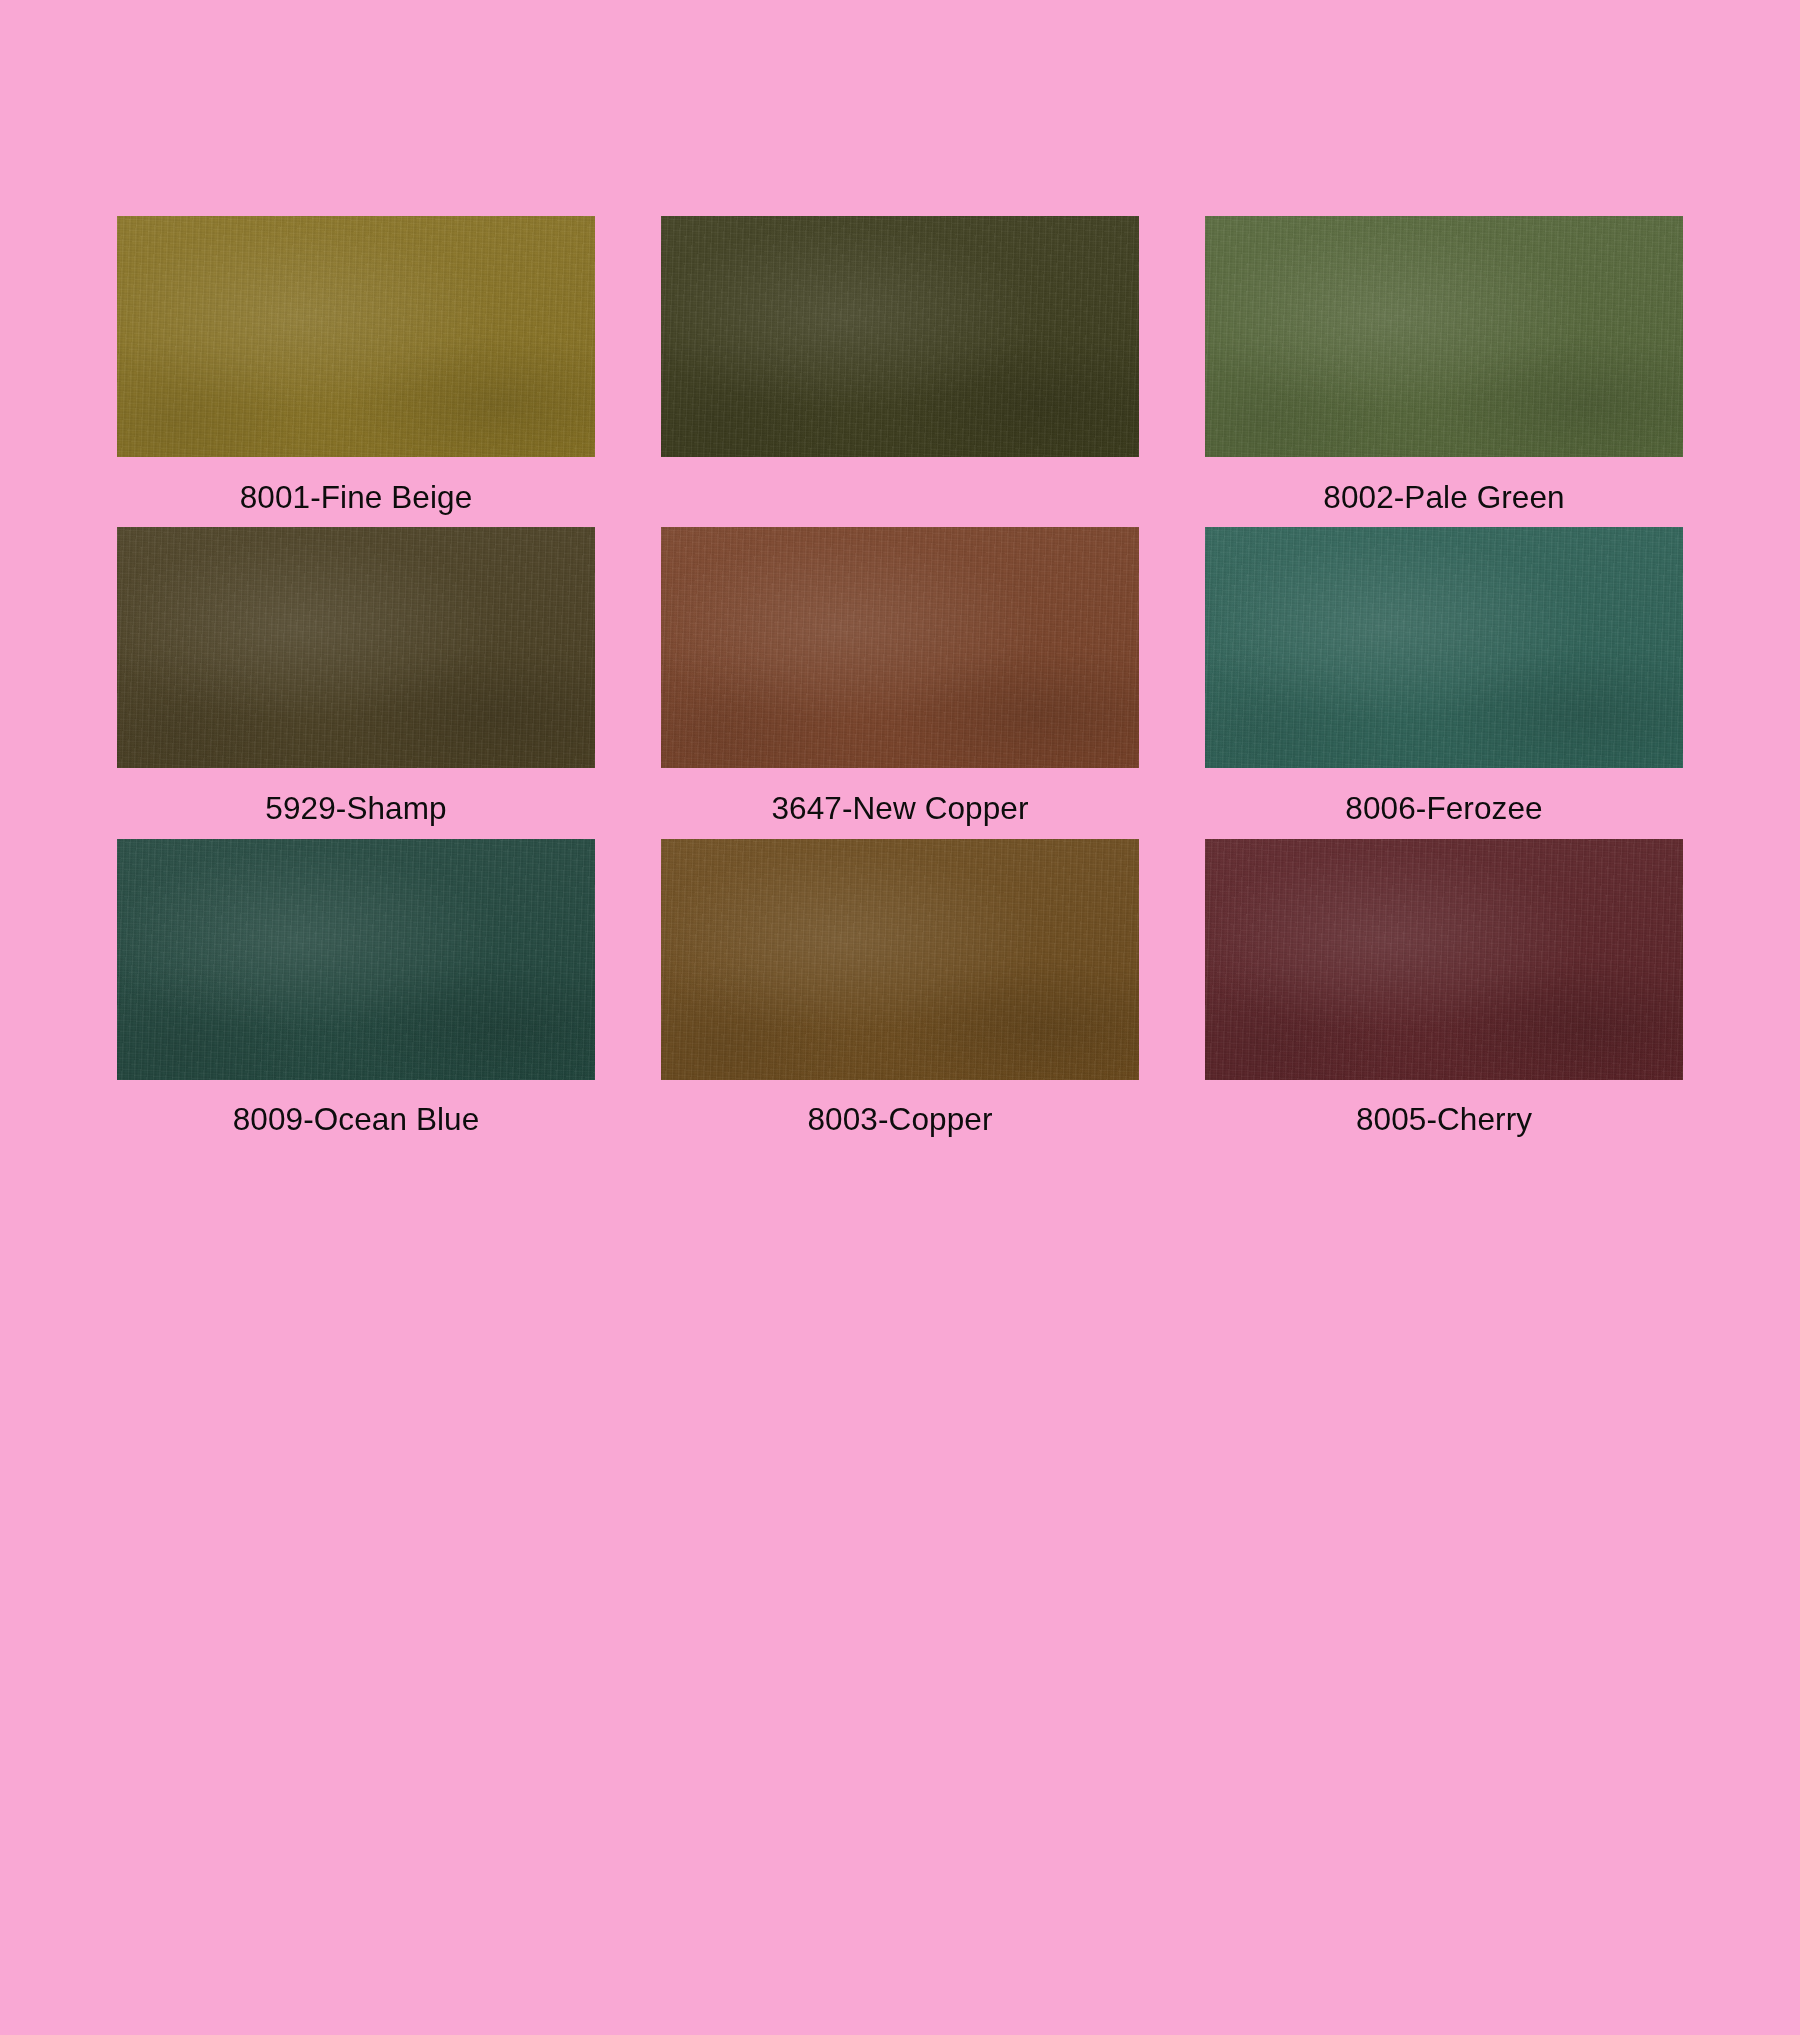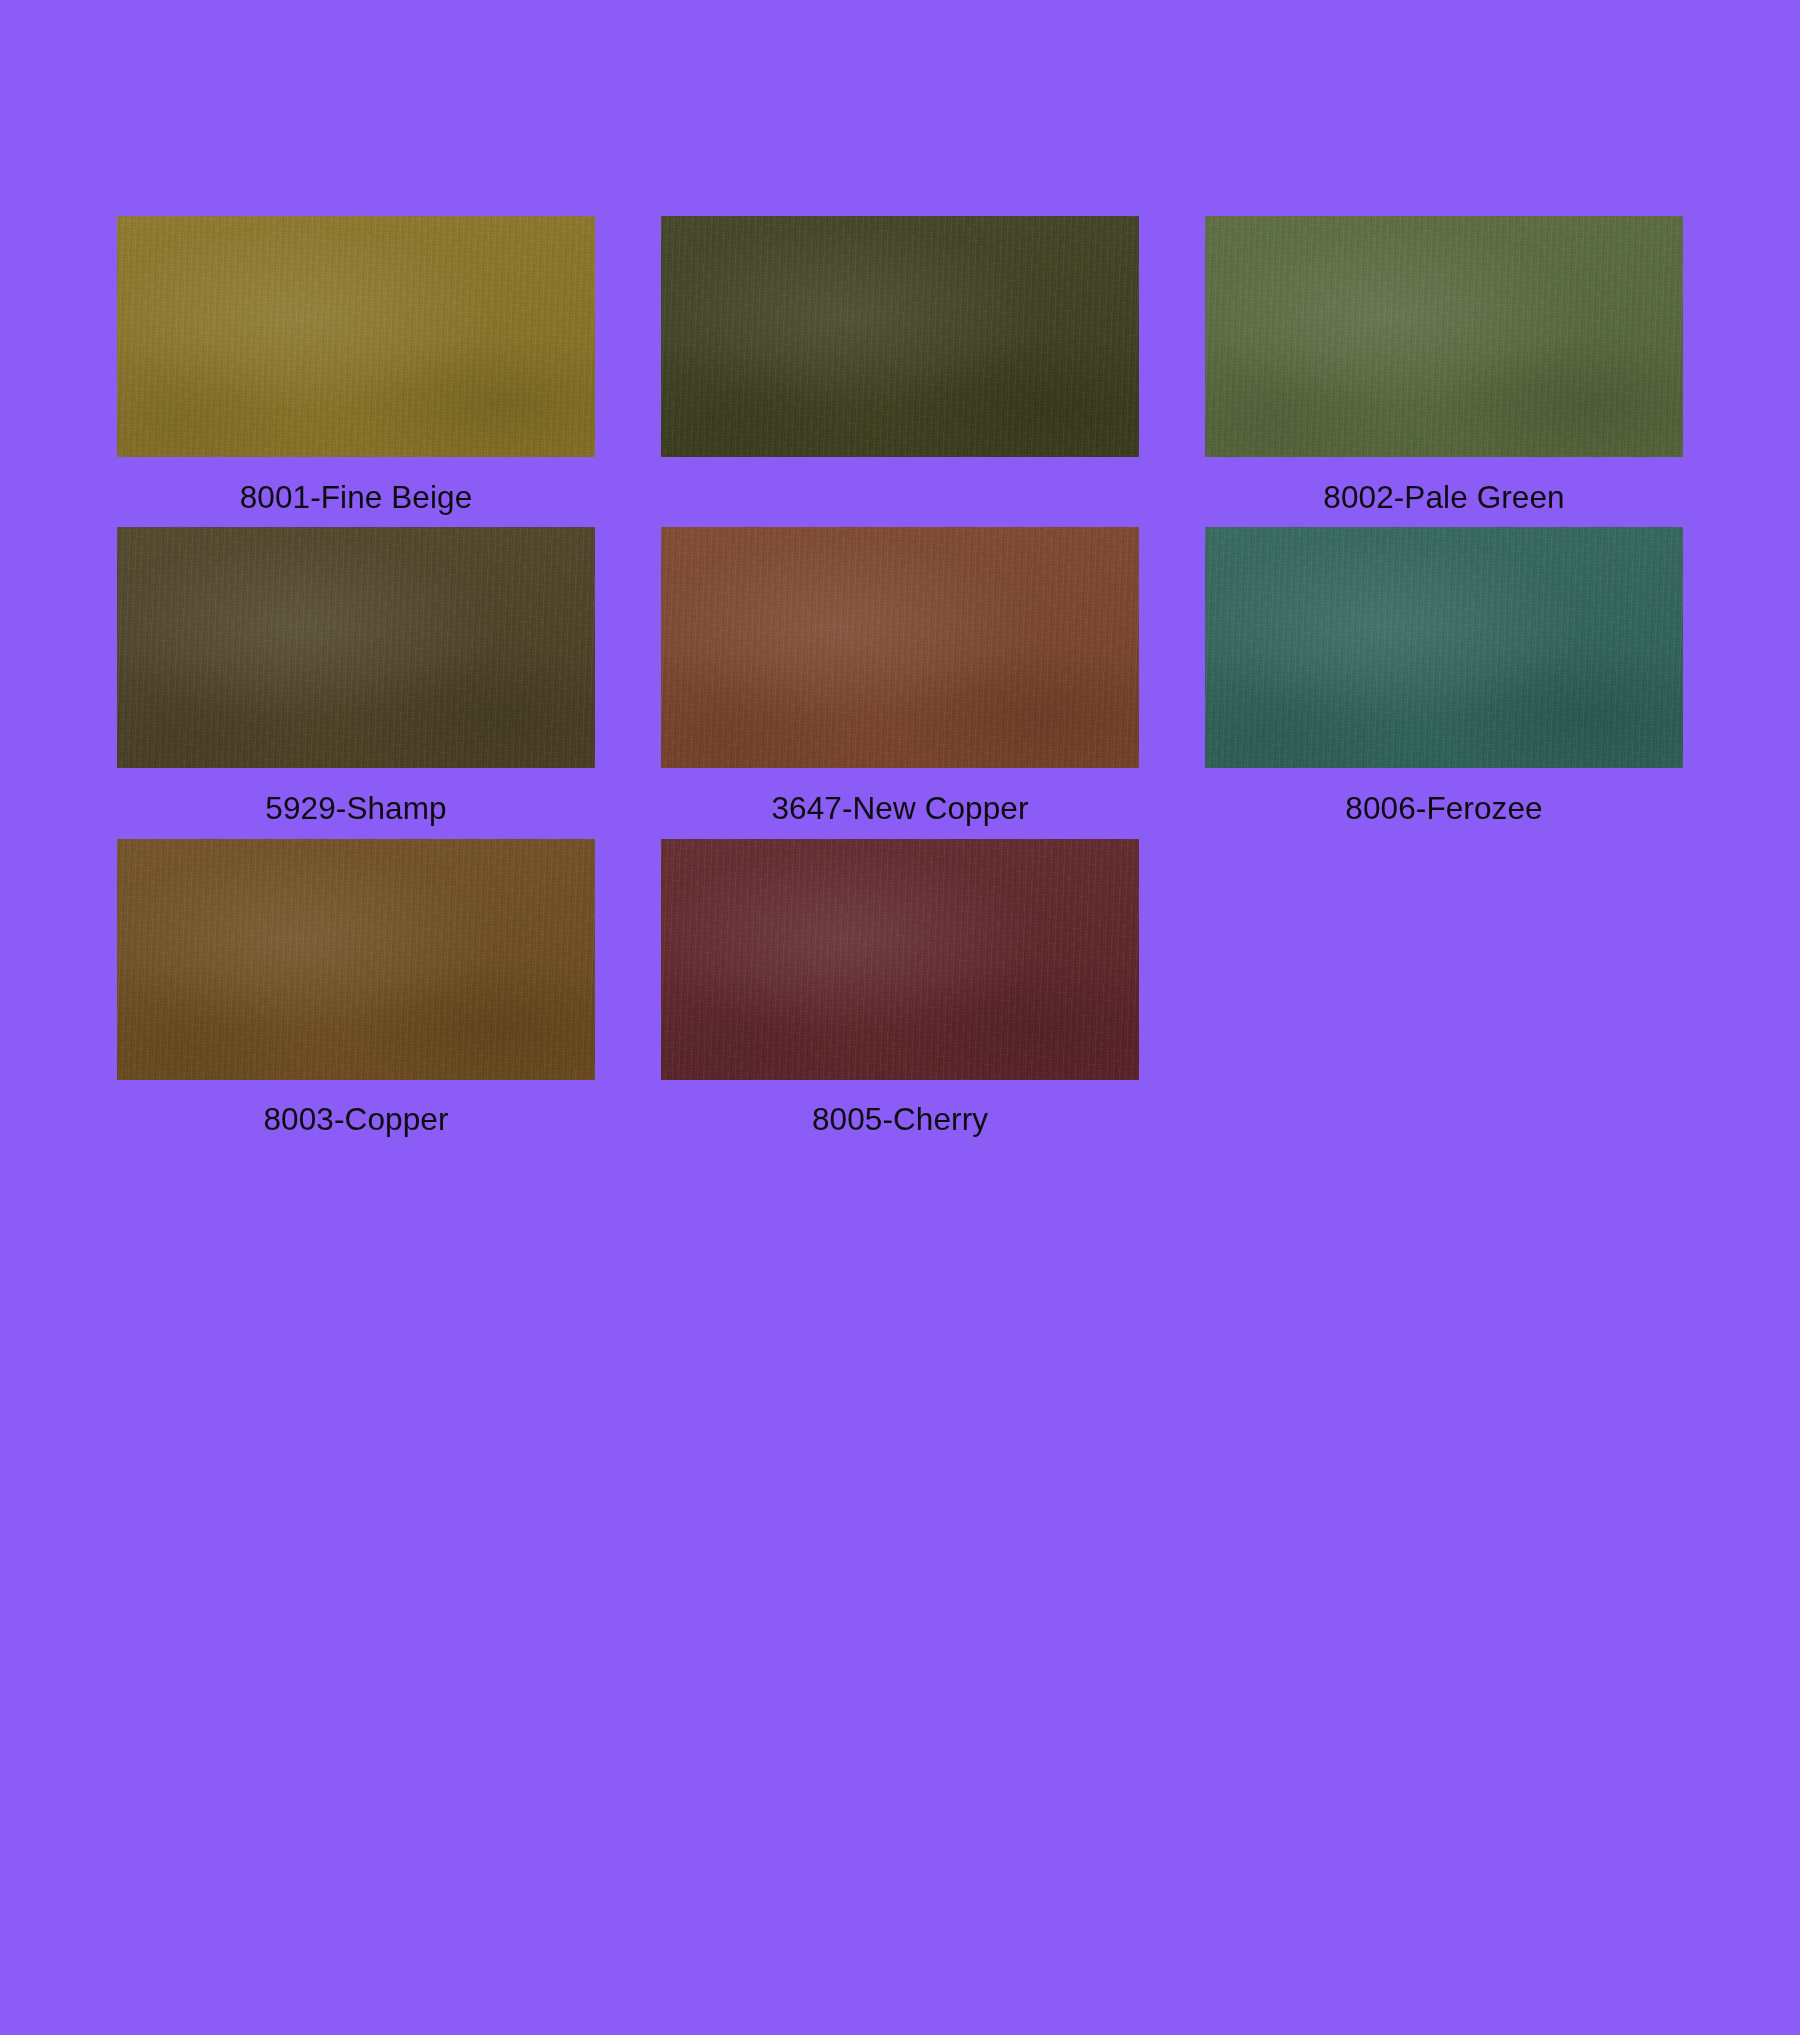--- a/index.html
+++ b/index.html
@@ -13,21 +13,21 @@
     height: 2036px;
     font-family: "Liberation Sans", sans-serif;
     color: #111111;
     overflow: hidden;
   }
 
   .sheet {
     position: relative;
     width: 1800px;
     height: 2036px;
-    background: #8b5cf6;
+    background: #f9a8d4;
     box-sizing: border-box;
     padding: 216px 0 0 0;
   }
 
   .swatch-grid {
     width: 1566px;
     margin: 0 auto;
     display: grid;
     grid-template-columns: repeat(3, 1fr);
     grid-column-gap: 66px;
@@ -118,20 +118,24 @@
       </div>
       <div class="swatch-cell">
         <div class="swatch-chip" style="background-color: rgb(123, 67, 41);"></div>
         <div class="swatch-label">3647-New Copper</div>
       </div>
       <div class="swatch-cell">
         <div class="swatch-chip" style="background-color: rgb(46, 99, 88);"></div>
         <div class="swatch-label">8006-Ferozee</div>
       </div>
       <div class="swatch-cell">
+        <div class="swatch-chip" style="background-color: rgb(34, 72, 63);"></div>
+        <div class="swatch-label">8009-Ocean Blue</div>
+      </div>
+      <div class="swatch-cell">
         <div class="swatch-chip" style="background-color: rgb(110, 76, 29);"></div>
         <div class="swatch-label">8003-Copper</div>
       </div>
       <div class="swatch-cell">
         <div class="swatch-chip" style="background-color: rgb(93, 35, 40);"></div>
         <div class="swatch-label">8005-Cherry</div>
       </div>
     </div>
 </div>
 

